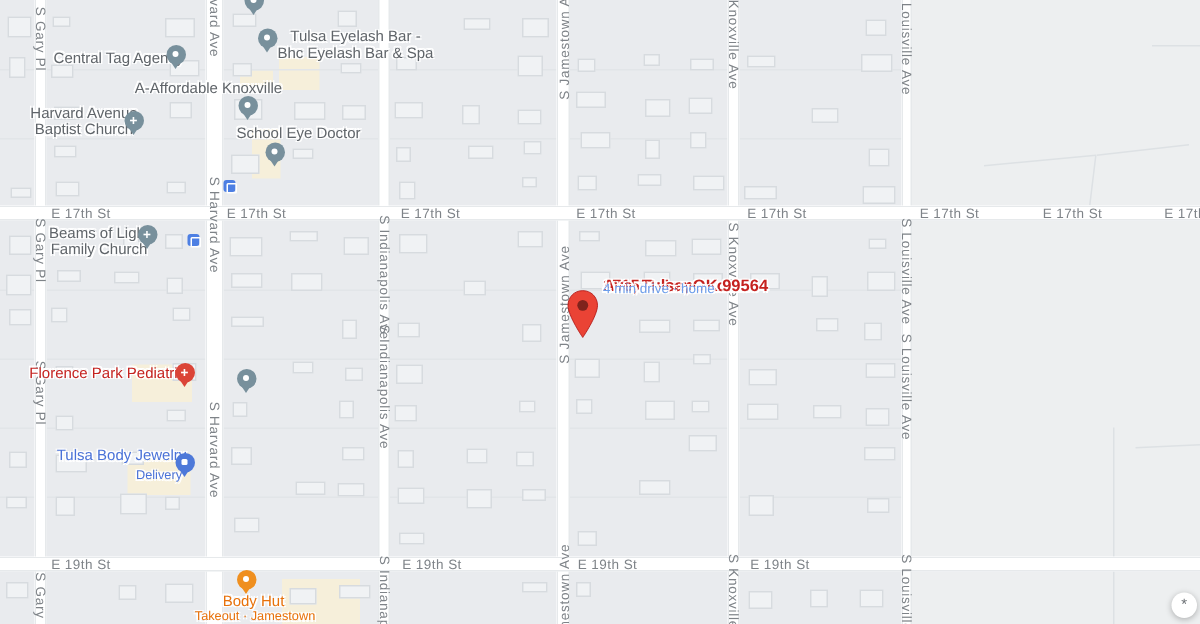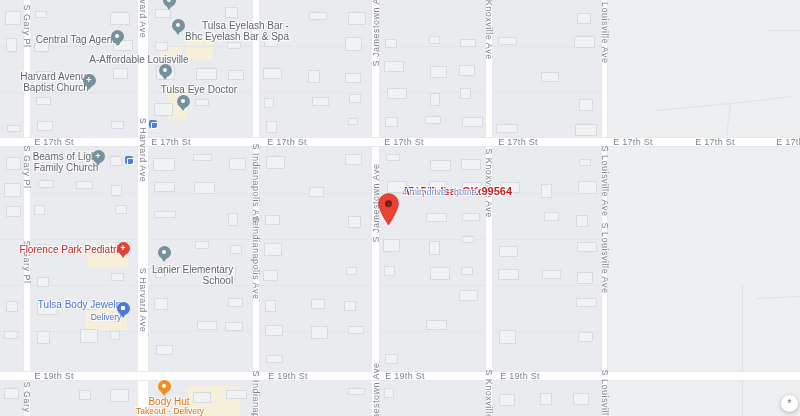--- a/index.html
+++ b/index.html
@@ -23,21 +23,21 @@
     transform:translate(-50%,-50%);
   }
   .st-label.vert{writing-mode:vertical-rl;letter-spacing:.5px;}
   .st-label.vert.flip{transform:translate(-50%,-50%) rotate(180deg);}
   .poi-label{
     z-index:3;font-size:10px;line-height:10.5px;color:#5f6469;white-space:pre-line;
     text-align:center;transform:translate(-50%,-50%);
     text-shadow:-1px -1px 0 #fff,1px -1px 0 #fff,-1px 1px 0 #fff,1px 1px 0 #fff,0 0 2px #fff;
     cursor:pointer;
   }
-  .poi-label.left{transform:translateY(-50%);text-align:right;}
+  .poi-label.left{transform:translateY(-50%);text-align:center;}
   .poi-sub{
     z-index:3;font-size:8.5px;line-height:9px;white-space:nowrap;transform:translate(-50%,-50%);
     text-shadow:-1px -1px 0 #fff,1px -1px 0 #fff,-1px 1px 0 #fff,1px 1px 0 #fff;
     cursor:pointer;
   }
   .pin{width:13px;height:13px;border-radius:50%;background:var(--c);z-index:4;cursor:pointer;}
   .pin::after{
     content:"";position:absolute;left:2.5px;top:10px;width:0;height:0;
     border-left:4px solid transparent;border-right:4px solid transparent;
     border-top:6px solid var(--c);
@@ -324,52 +324,50 @@
     </div>
     <div class="poi-label left" style="left: 185px; top: 31px; color: rgb(95, 100, 105);">Tulsa Eyelash Bar -
 Bhc Eyelash Bar &amp; Spa</div>
     <div class="pin" style="left: 110.5px; top: 29.5px; --c: #78909c;">
       <span class="dot"></span>
     </div>
     <div class="poi-label" style="left: 79px; top: 40px; color: rgb(95, 100, 105);">Central Tag Agency</div>
     <div class="pin" style="left: 158.5px; top: 63.5px; --c: #78909c;">
       <span class="dot"></span>
     </div>
-    <div class="poi-label" style="left: 139px; top: 60px; color: rgb(95, 100, 105);">A-Affordable Louisville</div>
+    <div class="poi-label" style="left: 139px; top: 60px; color: rgb(95, 100, 105);">A-Affordable Knoxville</div>
     <div class="pin" style="left: 82.5px; top: 73.5px; --c: #78909c;">
       <span class="glyph">+</span>
     </div>
     <div class="poi-label" style="left: 56px; top: 82px; color: rgb(95, 100, 105);">Harvard Avenue
 Baptist Church</div>
     <div class="pin" style="left: 176.5px; top: 94.5px; --c: #78909c;">
       <span class="dot"></span>
     </div>
-    <div class="poi-label" style="left: 199px; top: 90px; color: rgb(95, 100, 105);">Tulsa Eye Doctor</div>
+    <div class="poi-label" style="left: 199px; top: 90px; color: rgb(95, 100, 105);">School Eye Doctor</div>
     <div class="pin" style="left: 91.5px; top: 149.5px; --c: #78909c;">
       <span class="glyph">+</span>
     </div>
     <div class="poi-label" style="left: 66px; top: 162px; color: rgb(95, 100, 105);">Beams of Light
 Family Church</div>
     <div class="pin" style="left: 116.5px; top: 241.5px; --c: #db4437;">
       <span class="glyph">+</span>
     </div>
     <div class="poi-label" style="left: 74px; top: 250px; color: rgb(197, 34, 31);">Florence Park Pediatrics</div>
     <div class="pin" style="left: 157.5px; top: 245.5px; --c: #78909c;">
       <span class="dot"></span>
     </div>
-    <div class="poi-label left" style="left: 152px; top: 275px; color: rgb(95, 100, 105);">Lanier Elementary
-School</div>
     <div class="pin" style="left: 116.5px; top: 301.5px; --c: #4e79d9;">
       <span class="sq"></span>
     </div>
     <div class="poi-label" style="left: 81px; top: 305px; color: rgb(74, 114, 216);">Tulsa Body Jewelry</div>
     <div class="poi-sub" style="left: 106px; top: 317px; color: rgb(74, 114, 216);">Delivery</div>
     <div class="pin" style="left: 157.5px; top: 379.5px; --c: #ef8f1f;">
       <span class="dot"></span>
     </div>
     <div class="poi-label" style="left: 169px; top: 402px; color: rgb(232, 113, 10);">Body Hut</div>
-    <div class="poi-sub" style="left: 170px; top: 411px; color: rgb(232, 113, 10);">Takeout · Delivery</div>
+    <div class="poi-sub" style="left: 170px; top: 411px; color: rgb(232, 113, 10);">Takeout · Jamestown</div>
     <div class="pin" style="left: 162.5px; top: -6.5px; --c: #78909c;">
       <span class="dot"></span>
     </div>
     <div class="transit" style="left: 149px; top: 120px;"></div>
     <div class="transit" style="left: 125px; top: 156px;"></div>
   </div>
 
 </body></html>

